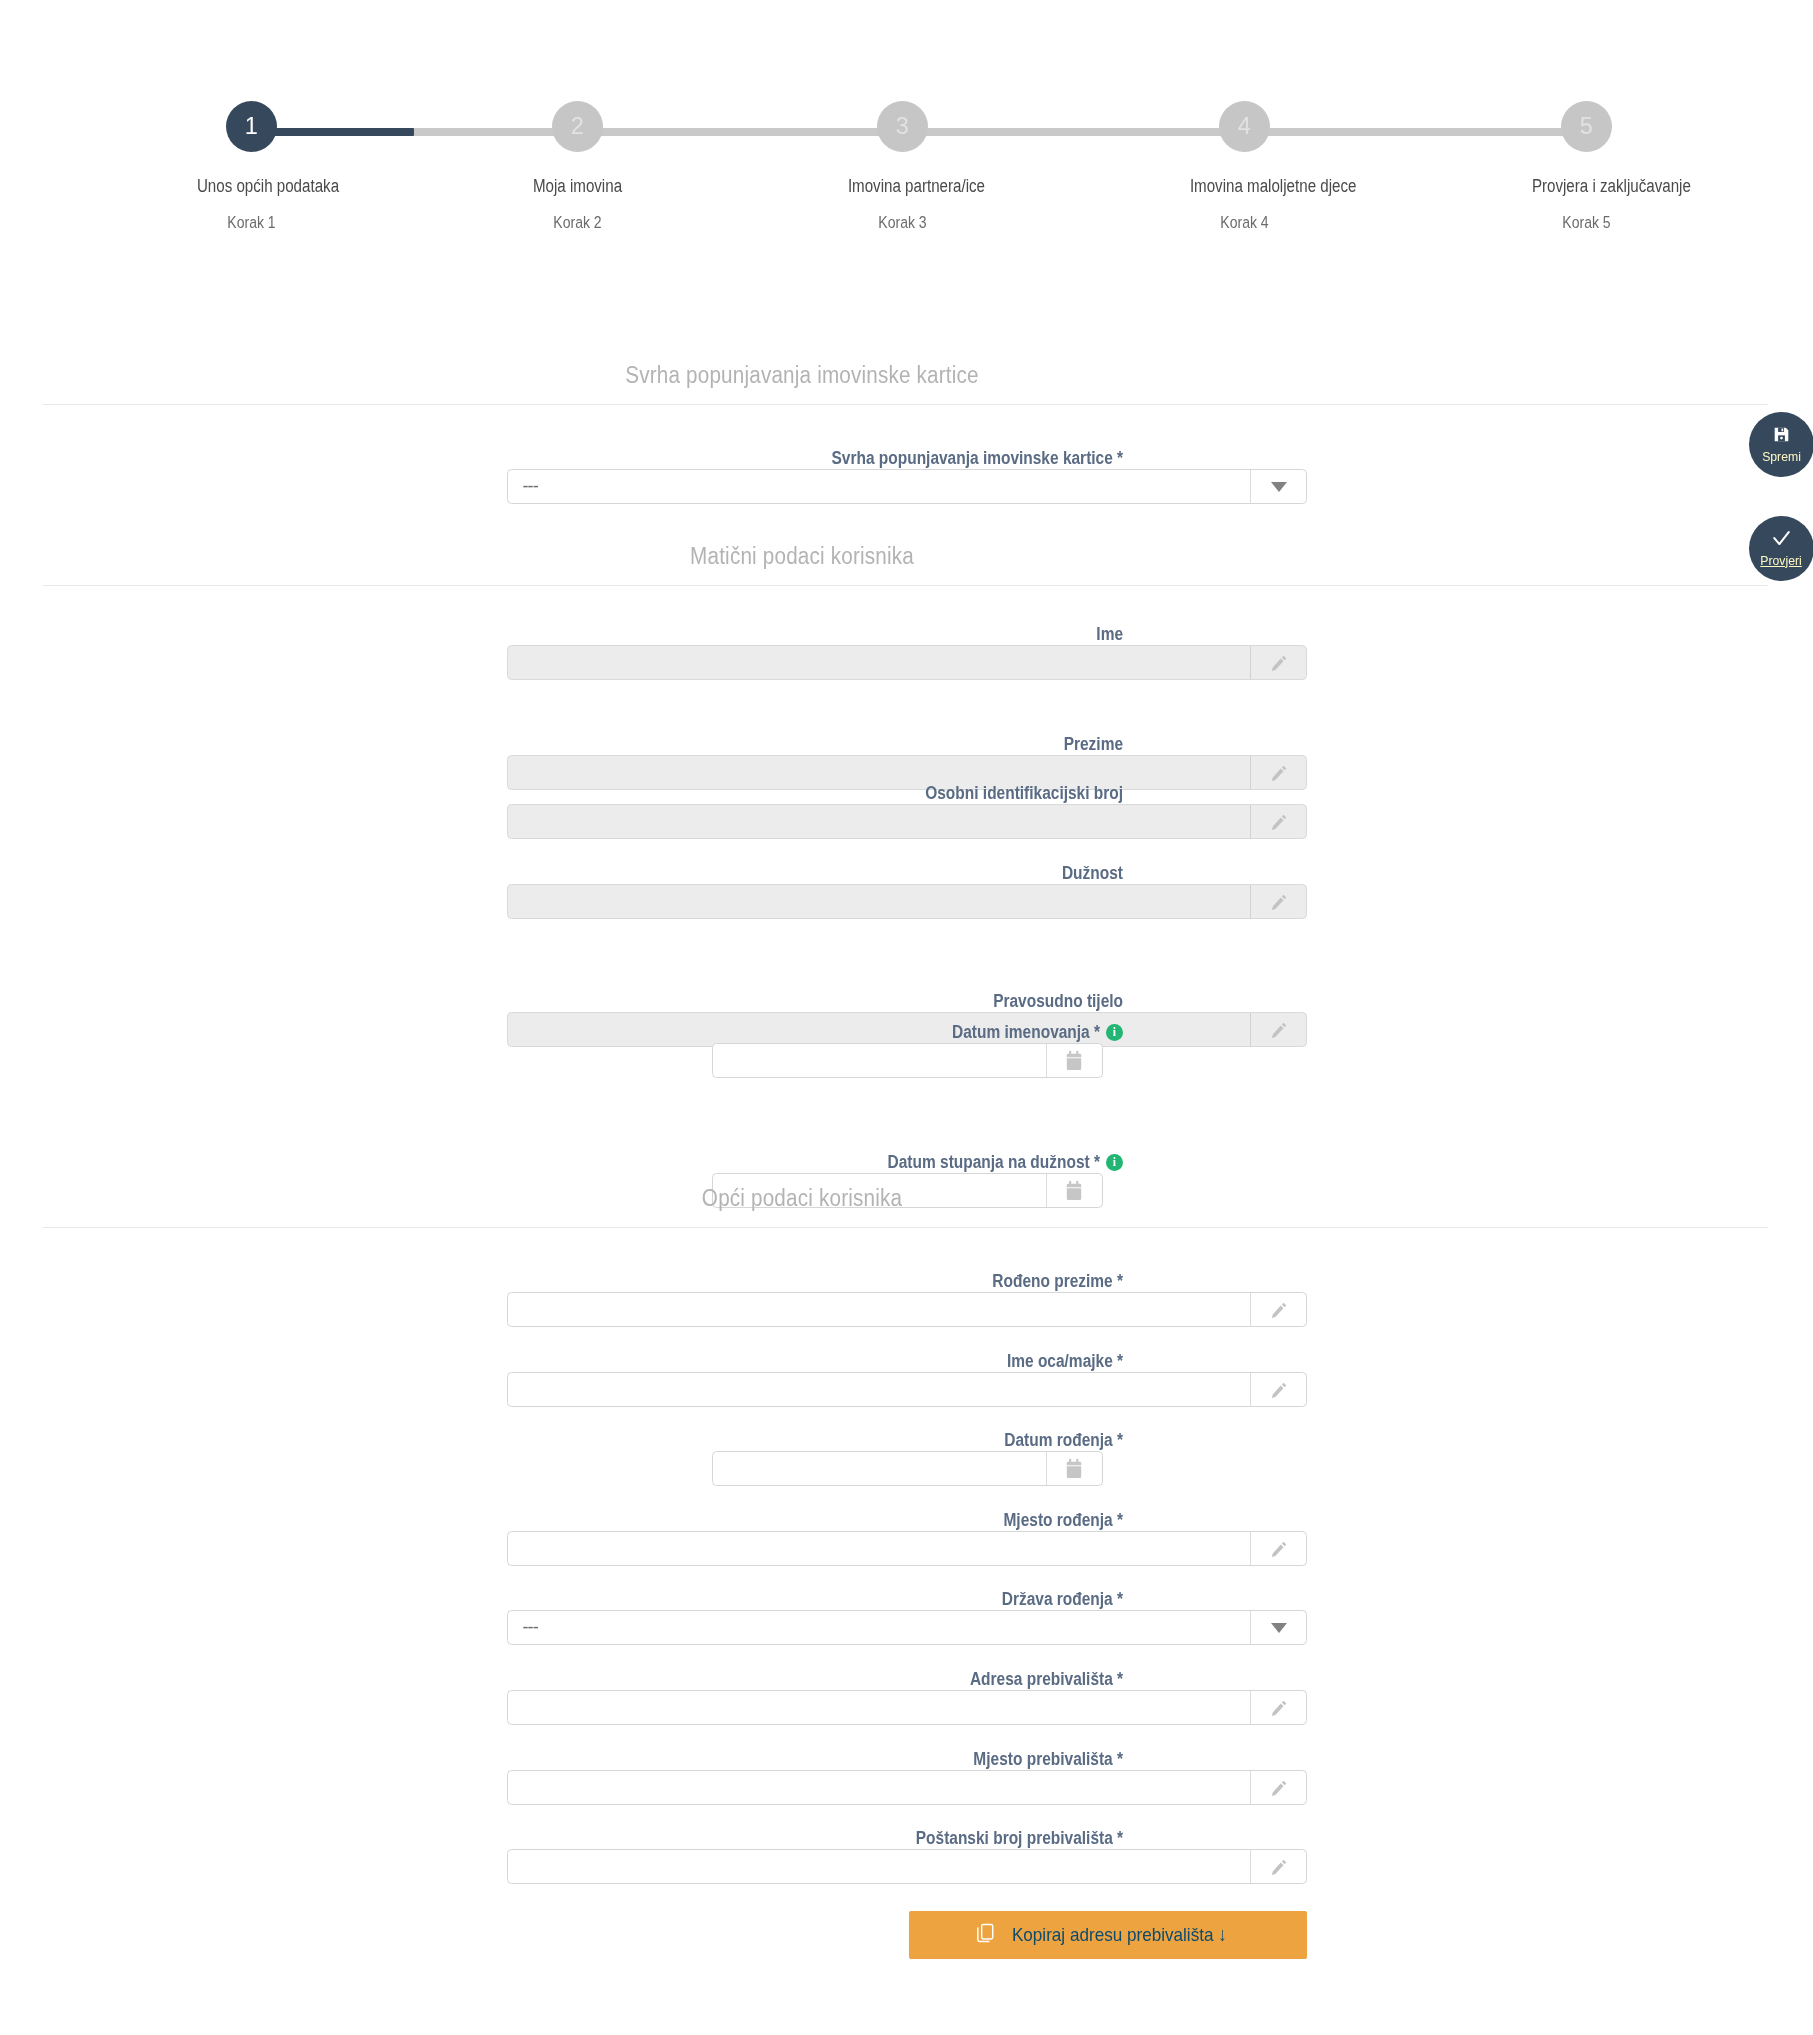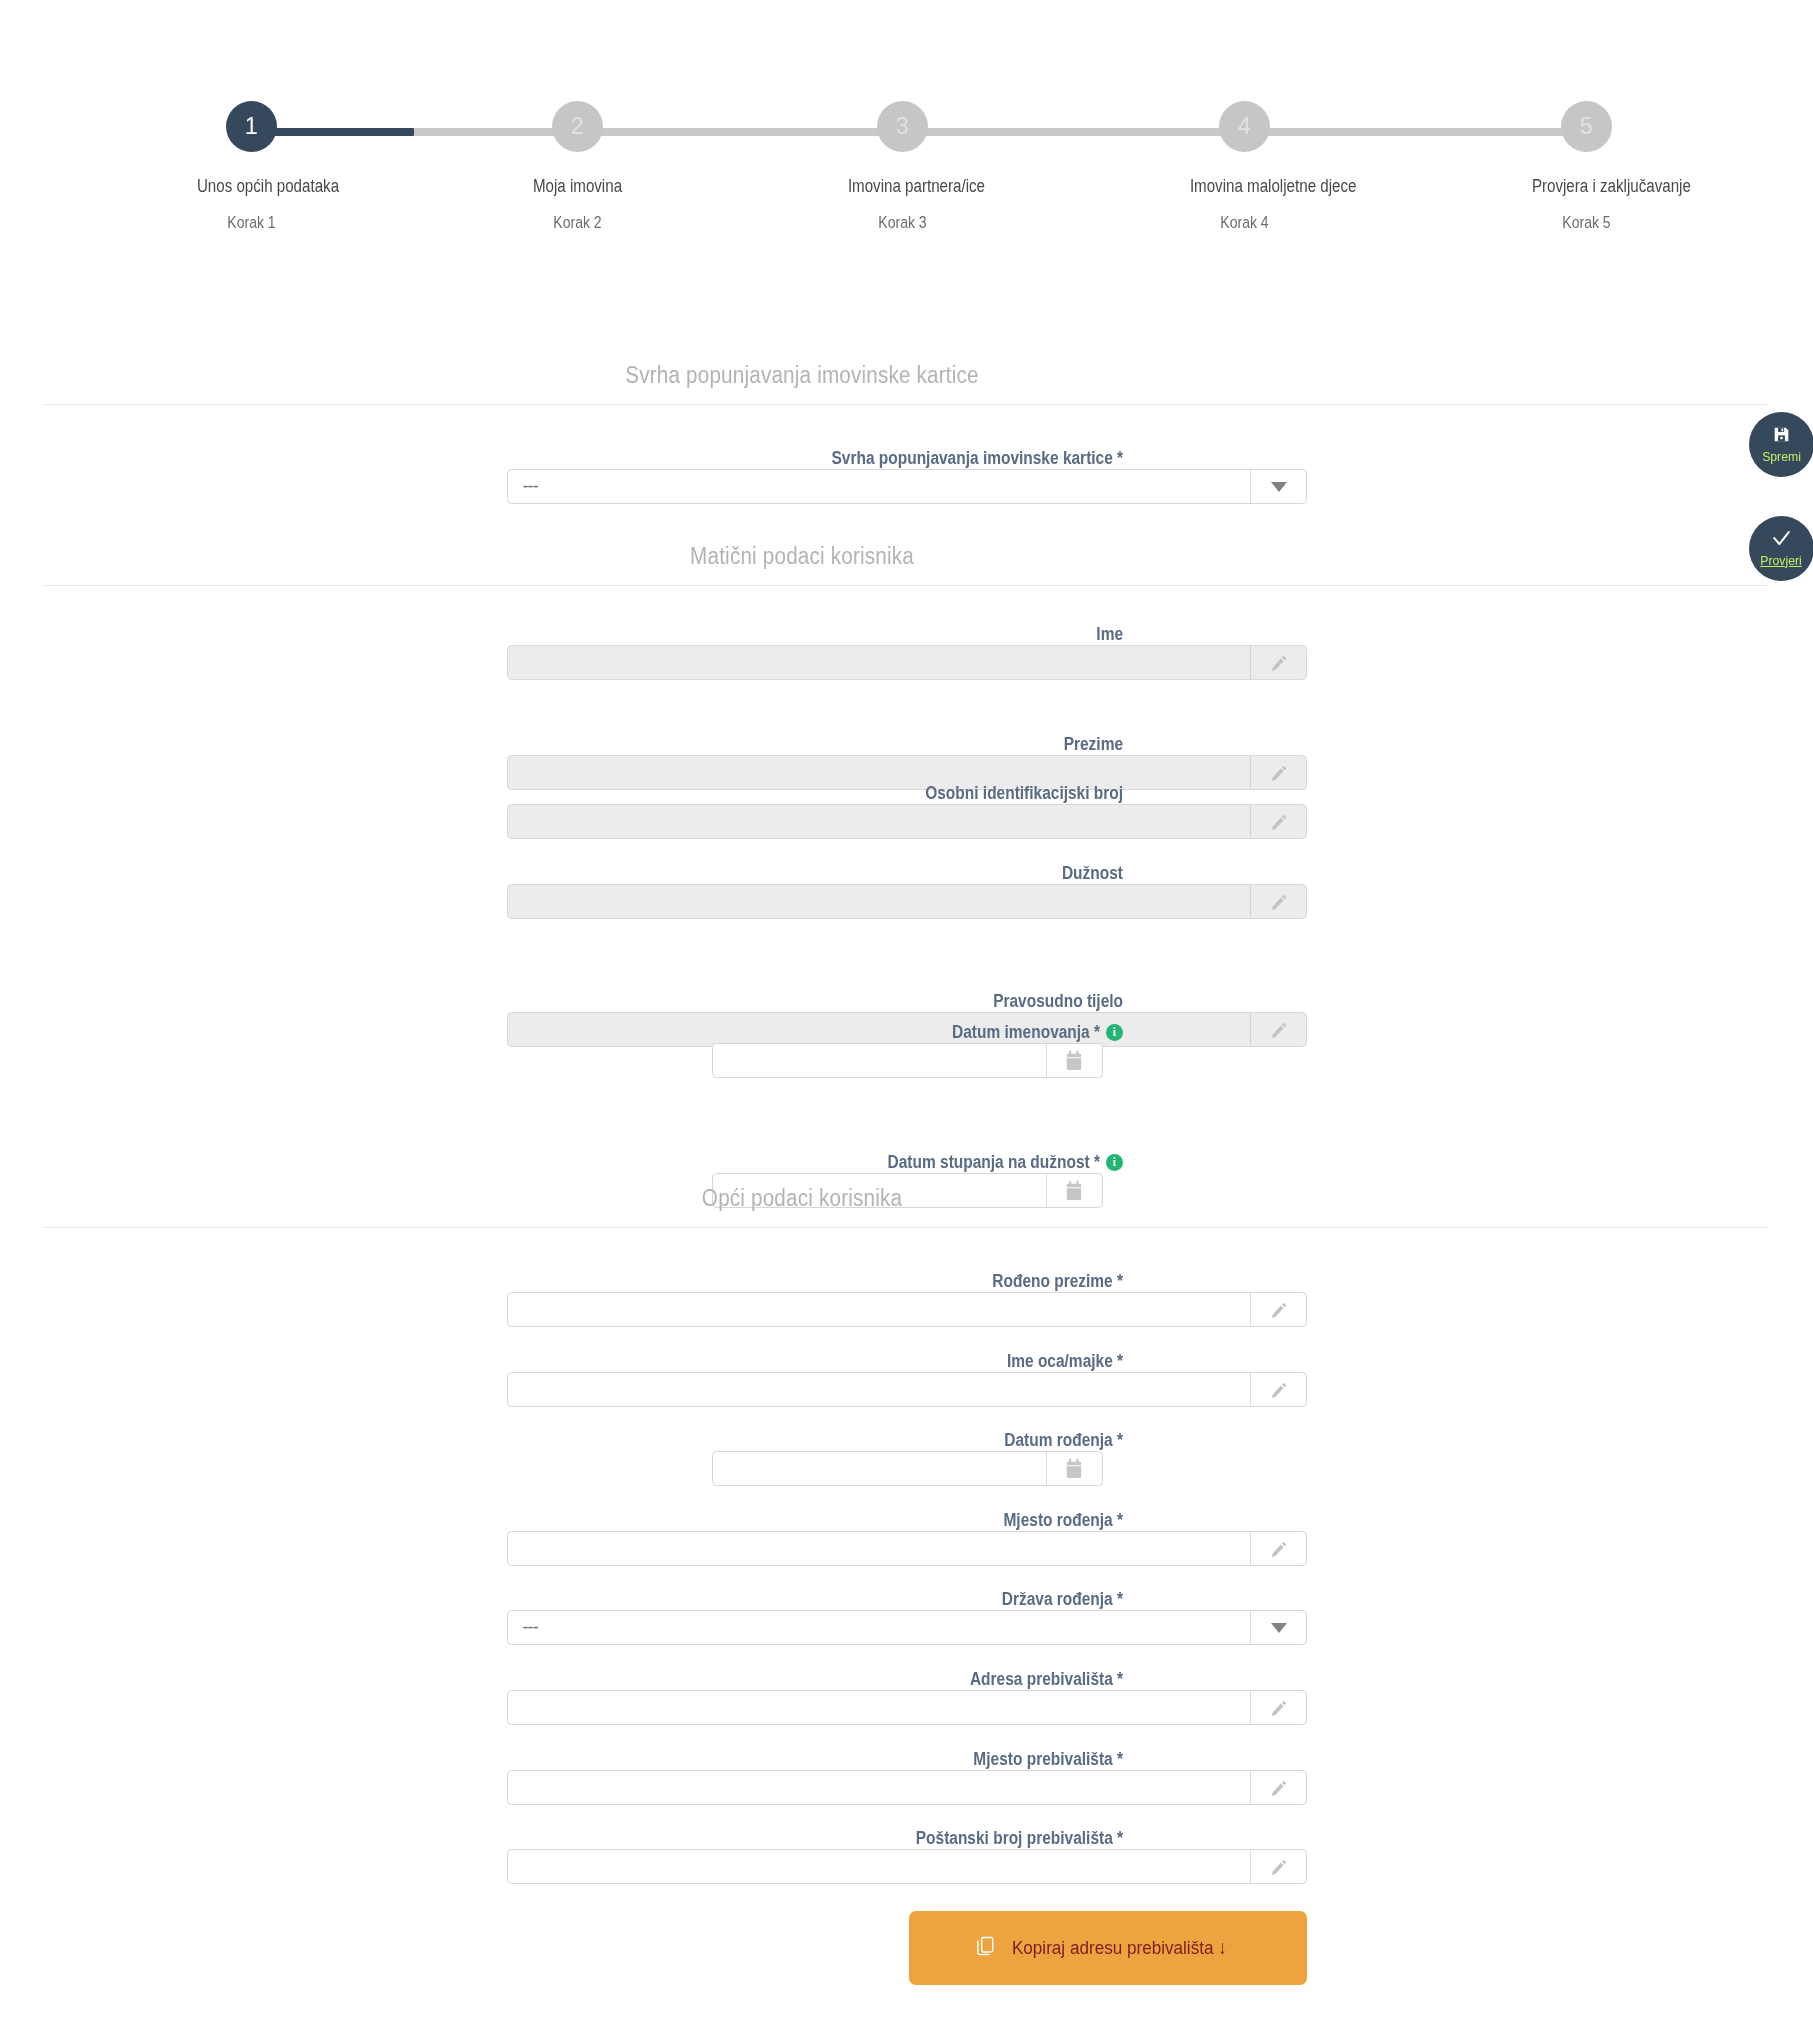--- a/index.html
+++ b/index.html
@@ -164,44 +164,44 @@
     width: 0; height: 0;
     border-left: 8.1px solid transparent;
     border-right: 8.1px solid transparent;
     border-top: 10px solid #828282;
   }
 
   
   #copy-address-button {
     position: absolute;
     left: 909px; top: 1911px;
-    width: 398px; height: 74px;
+    width: 398px; height: 48px;
     background: #eda340;
     border: none;
-    border-radius: 7px;
-    color: #7f1d1d;
+    border-radius: 2px;
+    color: #0c4a6e;
     font-size: 19px;
     font-family: "Liberation Sans", sans-serif;
     display: flex;
     align-items: center;
     justify-content: center;
     gap: 5.4px;
     cursor: pointer;
     white-space: nowrap;
   }
   #copy-address-button .btxt { transform: scaleX(.9); display:inline-block; }
 
   
   .side-action {
     position: absolute;
     right: 0;
     width: 65px; height: 65px;
     border-radius: 50%;
     background: #36485c;
-    color: #bef264;
+    color: #fef9c3;
     display: flex;
     flex-direction: column;
     align-items: center;
     justify-content: center;
     gap: 3.6px;
     cursor: pointer;
   }
   .side-action .sa-label {
     font-size: 13.6px;
     line-height: 1;

